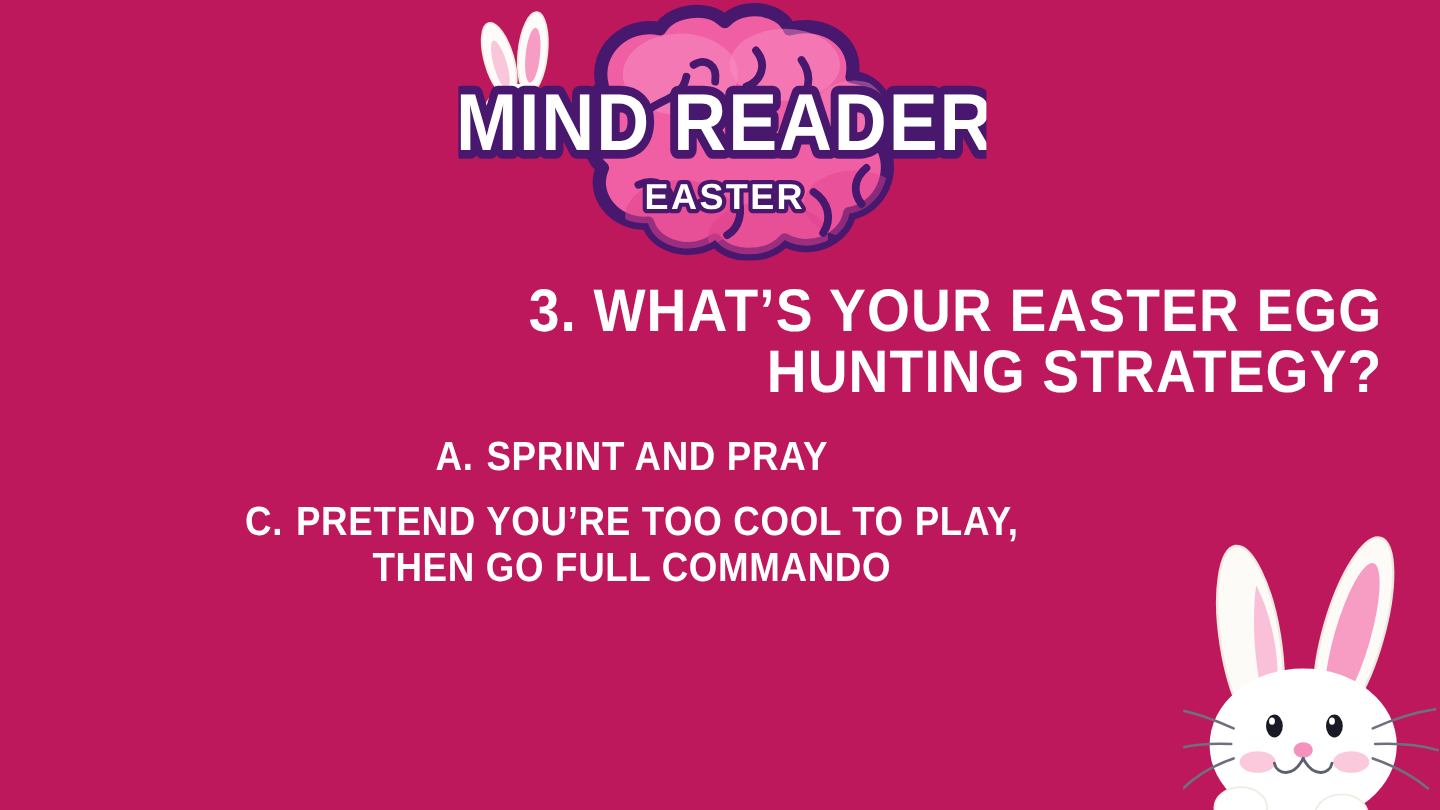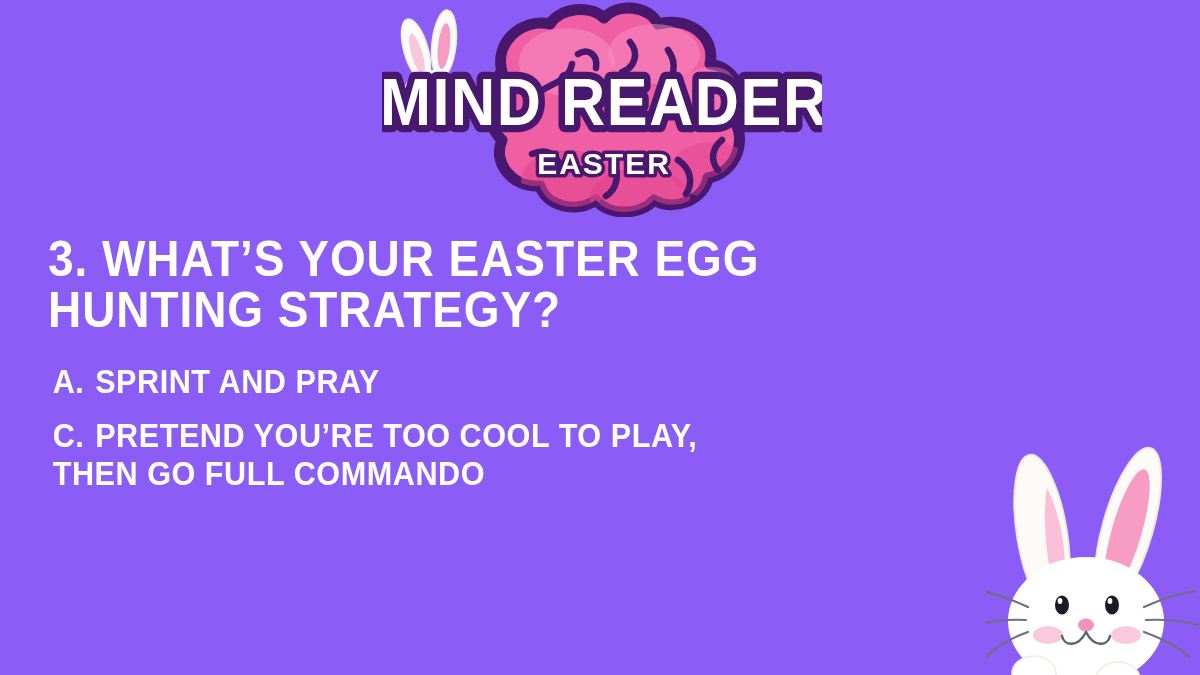--- a/index.html
+++ b/index.html
@@ -9,61 +9,62 @@
     background:#9ea8e8;
     font-family:"Liberation Sans", sans-serif;
     position:relative;
   }
 
   
   #slide {
     position:relative;
     width:1200px;
     height:675px;
-    background:#8b5cf6;
+    background:#be185d;
     overflow:hidden;
   }
 
   
   #logo-lockup {
     position:absolute;
     left:382px;
     top:2px;
     width:440px;
     height:215px;
   }
   #logo-svg { display:block; width:440px; height:215px; }
 
   
   #question-block {
     position:absolute;
     left:0;
     top:234px;
     width:1200px;
-    text-align:left;
+    text-align:right;
   }
   .q-line {
     display:block;
     color:#ffffff;
     font-family:"Liberation Sans Narrow","Liberation Sans", sans-serif;
     font-weight:bold;
     font-size:50px;
     line-height:51px;
     letter-spacing:1.0px;
     transform:scaleX(0.92);
     transform-origin:center center;
     white-space:nowrap;
   }
 
   
   #answers-block {
     position:absolute;
     left:0;
     top:362px;
     width:1053px;
+    text-align:center;
   }
   .answer {
     margin-bottom:16px;
   }
   .a-line {
     display:block;
     color:#ffffff;
     font-family:"Liberation Sans Narrow","Liberation Sans", sans-serif;
     font-weight:bold;
     font-size:34px;

